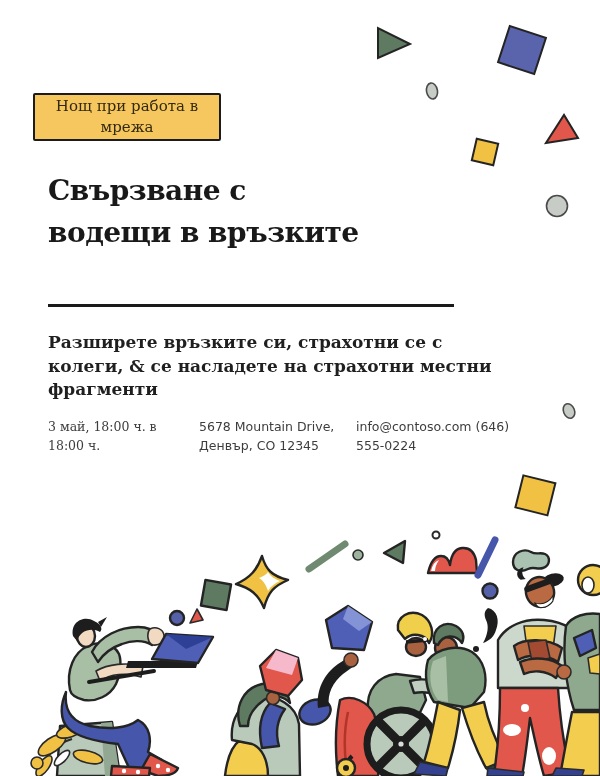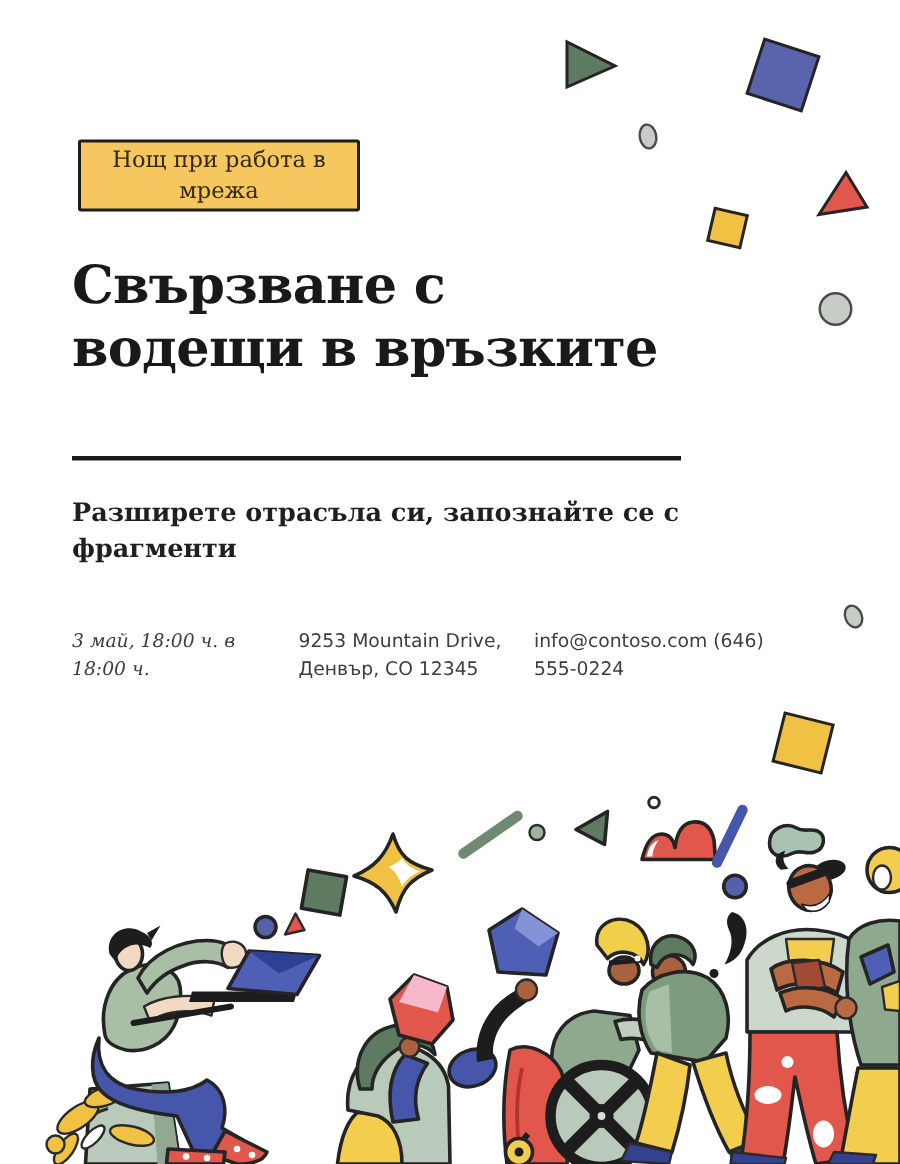--- a/index.html
+++ b/index.html
@@ -1,34 +1,34 @@
 <!DOCTYPE html>
 <html><head>
 <meta charset="utf-8">
 <style>
   html,body{margin:0;padding:0;background:#e9e9e9;}
   .page{position:relative;width:600px;height:776px;background:#ffffff;overflow:hidden;
         font-family:"DejaVu Serif", serif;margin:0 auto;}
   svg{display:block;}
   .decor-svg{position:absolute;left:0;top:0;width:600px;height:776px;z-index:1;}
   .illus-svg{position:absolute;left:0;top:530px;width:600px;height:246px;z-index:1;}
-  .badge{position:absolute;left:52px;top:93px;width:188px;height:48px;box-sizing:border-box;
+  .badge{position:absolute;left:33px;top:93px;width:188px;height:48px;box-sizing:border-box;
          background:#f6c75f;border:2.5px solid #1c1c1c;border-radius:2px;z-index:2;
          display:flex;flex-direction:column;align-items:center;justify-content:center;
          font-size:15px;line-height:21px;color:#33290f;text-align:center;}
   .title{position:absolute;left:48px;top:170px;z-index:2;font-weight:700;color:#191919;
-         font-size:35px;line-height:42px;letter-spacing:-0.5px;}
+         font-size:28px;line-height:42px;letter-spacing:-0.5px;}
   .title span{display:block;white-space:nowrap;}
   .divider{position:absolute;left:48px;top:304px;width:406px;height:3px;background:#1a1a1a;z-index:2;}
   .subtitle{position:absolute;left:48px;top:331px;z-index:2;font-weight:700;color:#1f1f1f;
             font-size:17px;line-height:23.5px;}
   .subtitle span{display:block;white-space:nowrap;}
   .detail-col{position:absolute;top:417px;z-index:2;font-size:12.5px;line-height:19px;color:#3d3d3d;}
   .detail-col span{display:block;white-space:nowrap;}
-  .col-datetime{left:48px;width:148px;font-family:"DejaVu Serif", serif;font-style:italic;}
+  .col-datetime{left:48px;width:148px;font-family:"DejaVu Serif", serif;}
   .col-address{left:199px;width:152px;font-family:"DejaVu Sans", sans-serif;}
   .col-contact{left:356px;width:175px;font-family:"DejaVu Sans", sans-serif;}
   
   .f-yellow{fill:#f3cd4e}.f-yellowd{fill:#f0c143}.f-navy{fill:#4556ab}.f-blue{fill:#4f5fb5}
   .f-blued{fill:#2e3f96}.f-sage{fill:#a9bfa5}.f-sagel{fill:#b9cabb}.f-saged{fill:#5e7a61}
   .f-sagem{fill:#8fa98f}.f-red{fill:#e2574b}.f-ink{fill:#1d1d1d}.f-skin{fill:#f2d9c2}
   .f-brown{fill:#a9623f}.f-sienna{fill:#b96a42}.f-pink{fill:#f6b9cc}
   .f-white{fill:#ffffff}.f-card{fill:#cdd8cd}.f-blonde{fill:#f0d04a}
   .s-ink{stroke:#242424;stroke-width:2.4;stroke-linejoin:round;stroke-linecap:round;}
   .s-thin{stroke:#2a2a2a;stroke-width:1.6;stroke-linejoin:round;}
@@ -55,30 +55,31 @@
   </div>
 
   <h1 class="title" style="margin:0;">
     <span>Свързване с</span>
     <span>водещи в връзките</span>
   </h1>
 
   <div class="divider"></div>
 
   <div class="subtitle">
-    <span>Разширете отрасъла си, запознайте се с</span>
+    <span>Разширете връзките си, страхотни се с</span>
+    <span>колеги, &amp; се насладете на страхотни местни</span>
     <span>фрагменти</span>
   </div>
 
   <div class="detail-col col-datetime">
     <span>3 май, 18:00 ч. в</span>
     <span>18:00 ч.</span>
   </div>
   <div class="detail-col col-address">
-    <span>9253 Mountain Drive,</span>
+    <span>5678 Mountain Drive,</span>
     <span>Денвър, CO 12345</span>
   </div>
   <div class="detail-col col-contact">
     <span>info@contoso.com (646)</span>
     <span>555-0224</span>
   </div>
 
   <svg class="illus-svg" viewBox="0 0 600 246" aria-hidden="true">
 
     <g>

